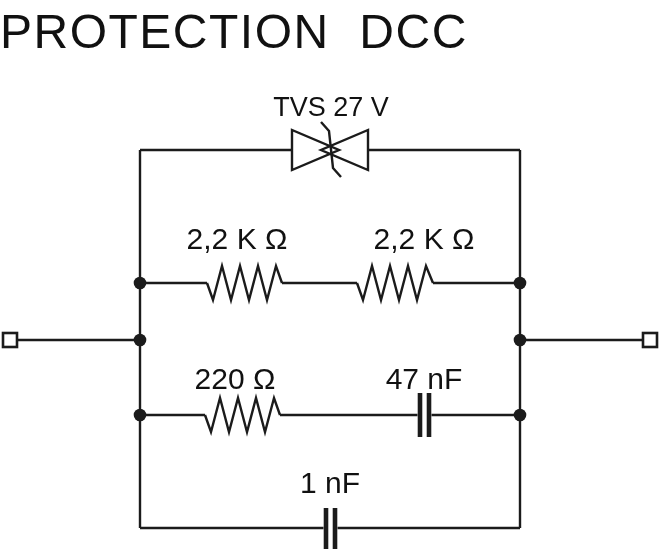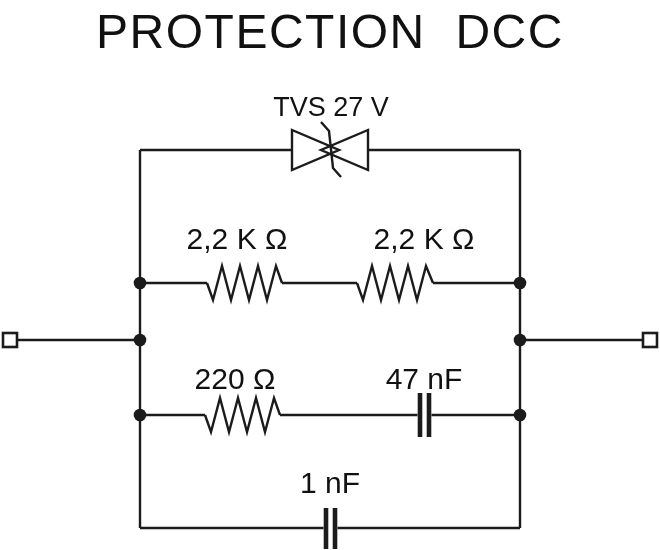--- a/index.html
+++ b/index.html
@@ -5,21 +5,20 @@
   html,body{margin:0;padding:0;}
   body{
     width:660px;height:550px;
     background:var(--bg,#ffffff);
     font-family:"Liberation Sans", sans-serif;
     overflow:hidden;
   }
   .canvas{position:relative;width:660px;height:550px;background:var(--bg,#ffffff);}
   .title{
     position:absolute;top:4px;left:0;width:660px;
-    text-align:center;
     font-size:48px;
     font-weight:400;
     letter-spacing:1.5px;
     color:var(--txt,#111111);
     white-space:pre;
     user-select:none;
   }
   svg{position:absolute;top:0;left:0;}
   .wire{stroke:var(--ln,#1b1b1b);stroke-width:2.4;fill:none;}
   .sym{stroke:var(--ln,#1b1b1b);stroke-width:2.4;fill:none;stroke-linejoin:miter;}

